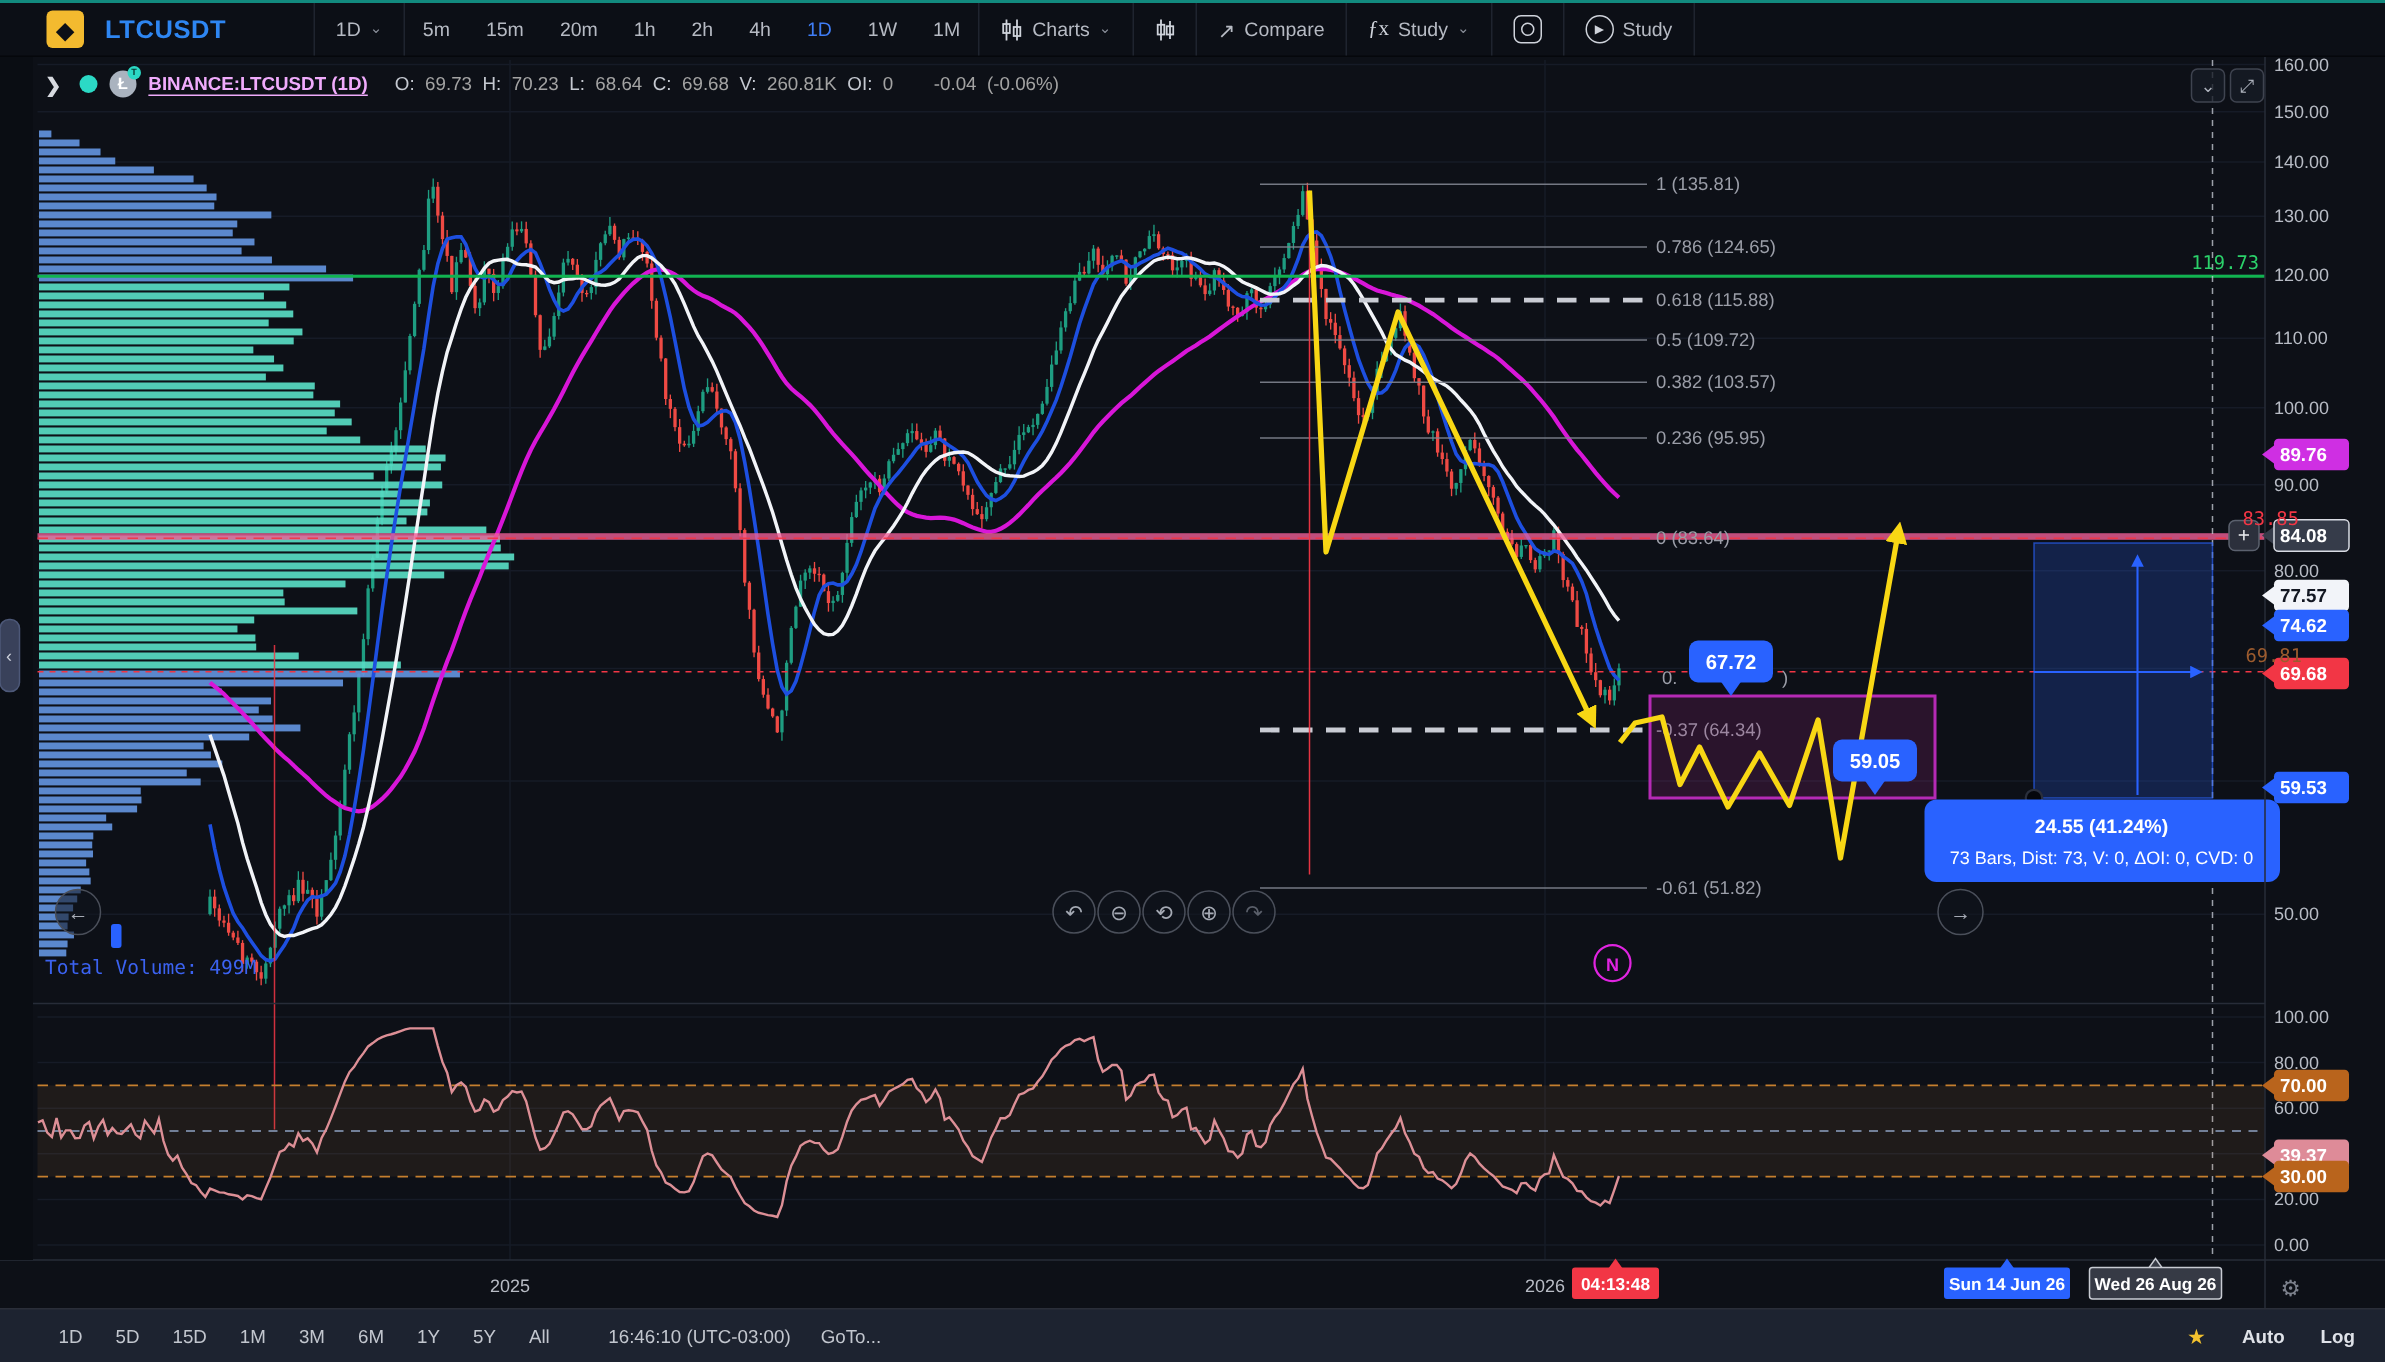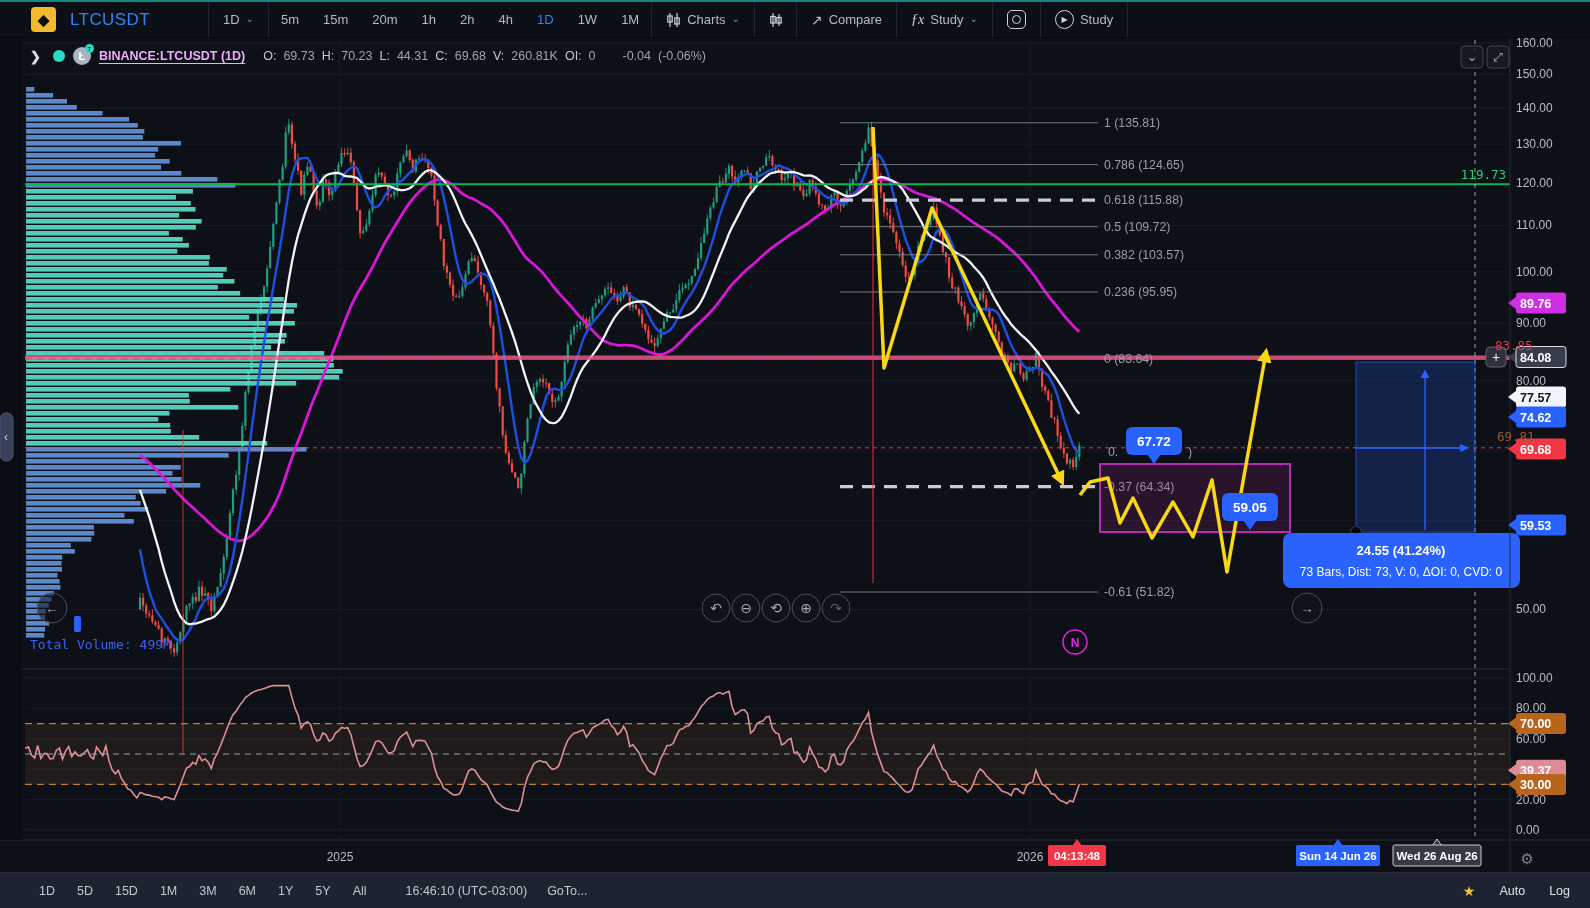--- a/index.html
+++ b/index.html
@@ -3,26 +3,26 @@
 <meta charset="utf-8">
 <style>
   html,body{margin:0;padding:0;width:1590px;height:908px;background:#0d1017;overflow:hidden;
     font-family:"Liberation Sans",sans-serif;color:#d1d4dc;-webkit-font-smoothing:antialiased}
   
   .toolbar{height:38px;box-sizing:border-box;display:flex;align-items:center;background:#0c0f16;
     border-top:2px solid #128a7e;border-bottom:1px solid #05070b;font-size:13px;color:#b6bac3;white-space:nowrap}
   .toolbar .sep{width:1px;align-self:stretch;background:#1f242f}
   .logo{width:25px;height:25px;margin:0 0 0 31px;background:#f3ba2f;border-radius:4px;display:flex;
     align-items:center;justify-content:center;color:#0c0f16;font-size:15px;font-weight:bold}
-  .symTitle{color:#2e86f2;font-size:17px;font-weight:normal;letter-spacing:.4px;margin:0 58px 0 14px}
+  .symTitle{color:#2e86f2;font-size:17px;font-weight:bold;letter-spacing:.4px;margin:0 58px 0 14px}
   .tbtn{display:flex;align-items:center;gap:6px;padding:0 14px;height:100%;cursor:pointer}
   .tf{padding:0 12px;cursor:pointer;height:100%;display:flex;align-items:center}
   .tf.active{color:#3f7df6}
   .chev{font-size:10px;color:#8a8f9a;transform:translateY(-1px)}
-  .fx{font-style:italic;font-family:"Liberation Serif",serif;font-size:14px;color:#cfd3db}
+  .fx{font-family:"Liberation Serif",serif;font-size:14px;color:#cfd3db}
   .cam{width:17px;height:17px;border:1.6px solid #cfd3db;border-radius:5px;display:flex;align-items:center;justify-content:center}
   .cam i{width:7px;height:7px;border:1.5px solid #cfd3db;border-radius:50%}
   .rep{width:17px;height:17px;border:1.6px solid #cfd3db;border-radius:50%;display:flex;align-items:center;justify-content:center;font-size:8px;color:#cfd3db;font-style:normal}
   
   #chartwrap{position:relative;width:1590px;height:834px}
   #chart-svg{position:absolute;left:0;top:0}
   .legend{position:absolute;left:30px;top:9px;display:flex;align-items:center;gap:8px;font-size:12.5px;z-index:5}
   .legend .lchev{color:#d7dae0;font-weight:bold;font-size:13px;margin-right:4px}
   .dotTeal{width:12px;height:12px;border-radius:50%;background:#2bd9c5;display:inline-block}
   .coin{position:relative;width:18px;height:18px;border-radius:50%;background:#aab3bf;color:#fff;
@@ -34,21 +34,21 @@
   .ohlc .lab{color:#c5c9d1}
   .ohlc .val{color:#a3a3a3}
   
   .bbar{height:36px;box-sizing:border-box;background:#1d2330;border-top:1px solid #2a2e39;display:flex;
     align-items:center;font-size:12.5px;color:#c2c6ce}
   .bbar .rng{padding:0 11px;cursor:pointer}
   .bbar .clock{margin-left:28px;cursor:pointer}
   .bbar .goto{margin-left:20px;cursor:pointer}
   .bbar .right{margin-left:auto;display:flex;align-items:center;gap:24px;margin-right:20px}
   .bbar .star{color:#f2c12e;font-size:14px;cursor:pointer}
-  .bbar .mode{cursor:pointer;font-weight:normal;color:#dfe2e8}
+  .bbar .mode{cursor:pointer;font-weight:bold;color:#dfe2e8}
   text{font-family:"Liberation Sans",sans-serif}
   .mono{font-family:"DejaVu Sans Mono",monospace}
 </style>
 </head>
 <body>
 
 <header class="toolbar">
   <div class="logo">◆</div>
   <div class="symTitle">LTCUSDT</div>
   <div class="sep"></div>
@@ -1055,21 +1055,21 @@
         <span>Ł</span>
         <i>T</i>
       </span>
     <span class="symname">BINANCE:LTCUSDT (1D)</span>
     <span class="ohlc">
       <span class="lab">O:</span>
         <span class="val">69.73</span>
       <span class="lab">H:</span>
         <span class="val">70.23</span>
       <span class="lab">L:</span>
-        <span class="val">44.31</span>
+        <span class="val">68.64</span>
       <span class="lab">C:</span>
         <span class="val">69.68</span>
       <span class="lab">V:</span>
         <span class="val">260.81K</span>
       <span class="lab">OI:</span>
         <span class="val">0</span>
       <span class="val" style="margin-left:20px">-0.04</span>
       <span class="val">(-0.06%)</span>
     </span>
   </div>

